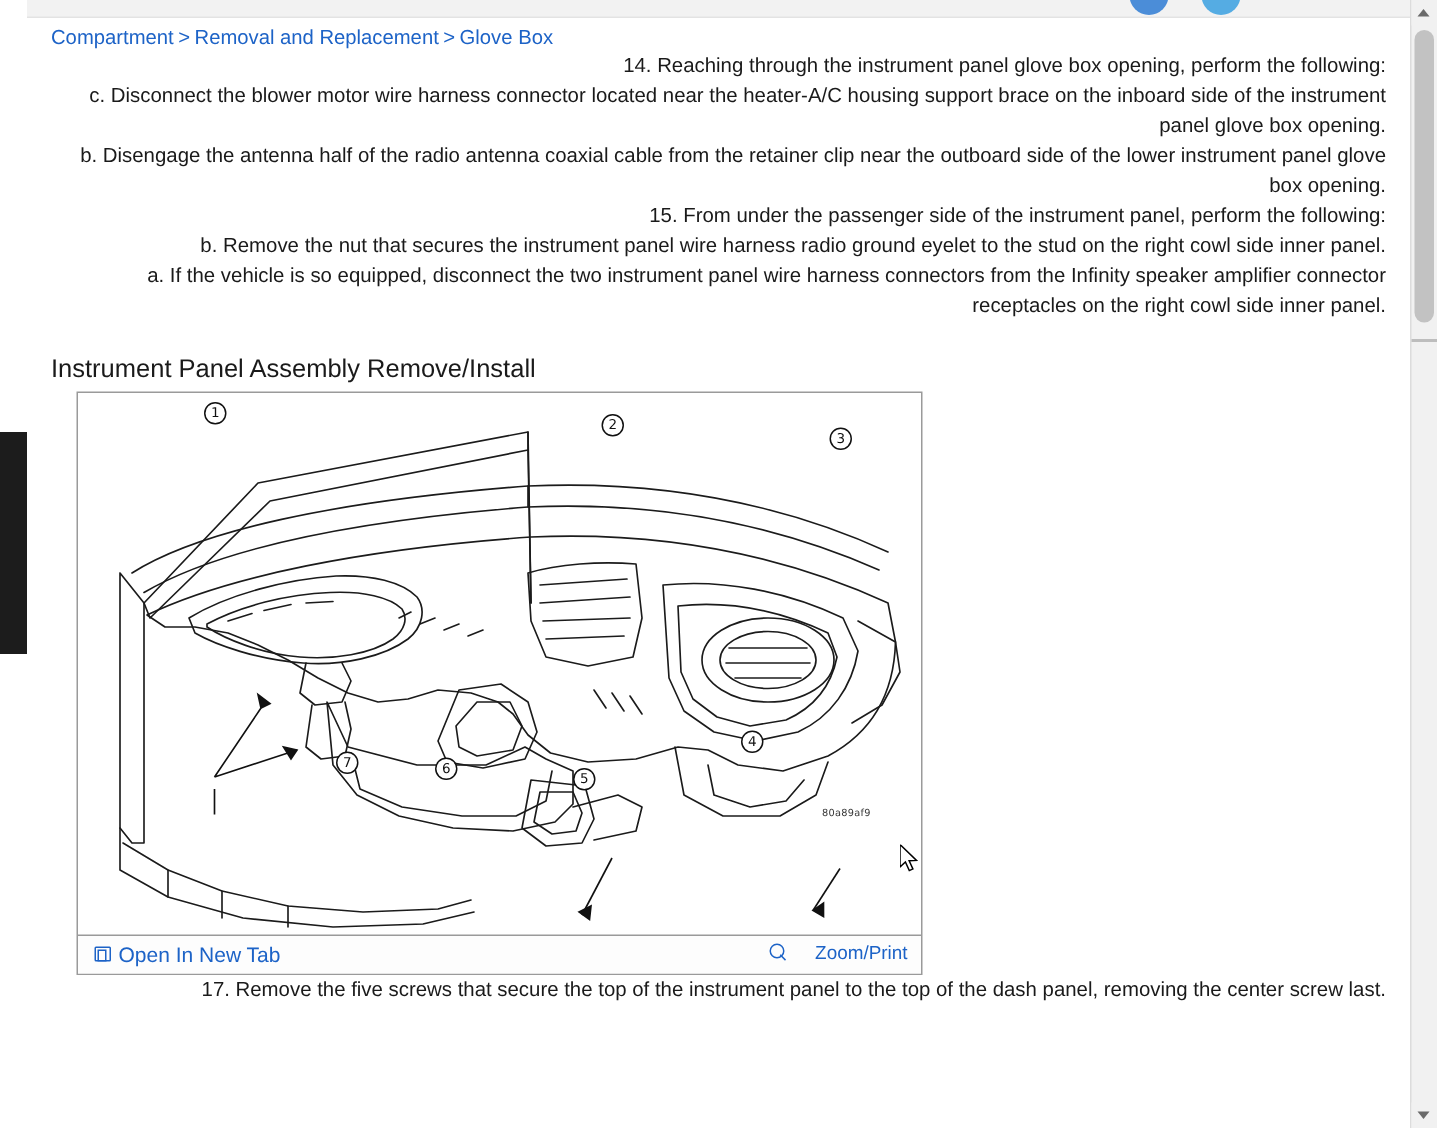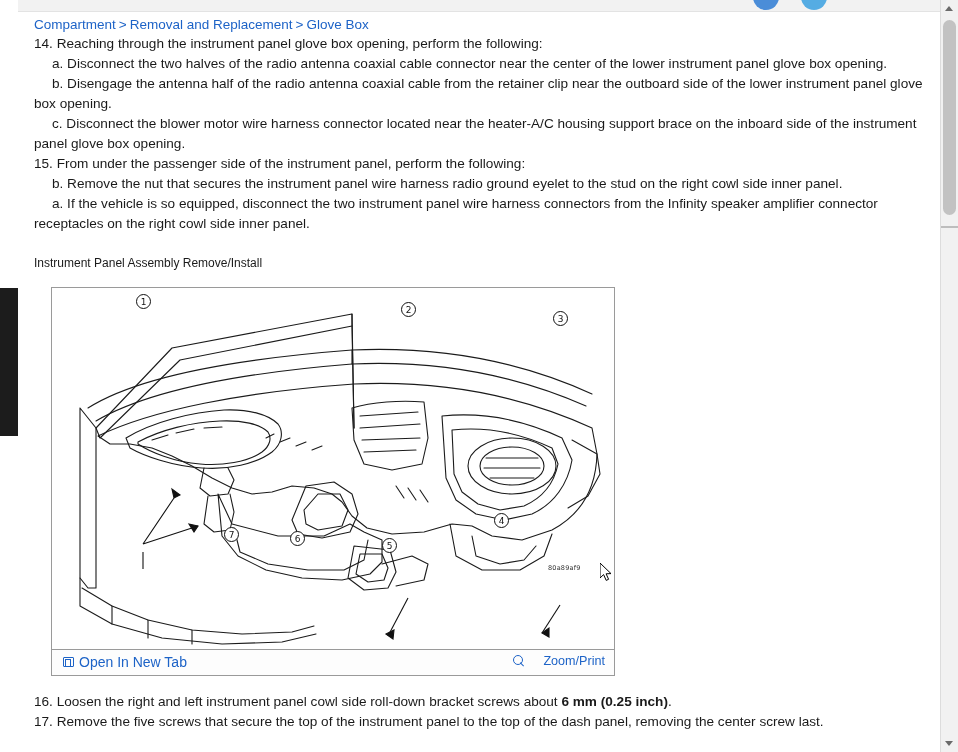--- a/index.html
+++ b/index.html
@@ -74,28 +74,29 @@
   .breadcrumb .sep { color: #1d63c7; padding: 0 3px; }
 
   
   .para {
     font-size: 13.6px;
     color: #1a1a1a;
     line-height: 20px;
     margin: 0;
     padding: 0;
     max-width: 890px;
+    text-align: right;
   }
   .para.indent { text-indent: 18px; }
 
   .fig-caption {
-    font-size: 12px;
+    font-size: 17px;
     color: #1a1a1a;
     margin-top: 22px;
-    margin-bottom: 17px;
+    margin-bottom: 5px;
   }
 
   
   .figure {
     position: relative;
     width: 564px;
     border: 1px solid #9a9a9a;
     background: #ffffff;
     margin-left: 17px;
   }
@@ -217,23 +218,22 @@
     <div class="top-icon b"></div>
   </div>
 
   <div class="content">
 
     <div class="breadcrumb">
       <a>Compartment</a><span class="sep">&gt;</span><a>Removal and Replacement</a><span class="sep">&gt;</span><a>Glove Box</a>
     </div>
 
     <p class="para">14. Reaching through the instrument panel glove box opening, perform the following:</p>
-    <p class="para indent">a. Disconnect the two halves of the radio antenna coaxial cable connector near the center of the lower instrument panel glove box opening.</p>
+    <p class="para indent">c. Disconnect the blower motor wire harness connector located near the heater-A/C housing support brace on the inboard side of the instrument panel glove box opening.</p>
     <p class="para indent">b. Disengage the antenna half of the radio antenna coaxial cable from the retainer clip near the outboard side of the lower instrument panel glove box opening.</p>
-    <p class="para indent">c. Disconnect the blower motor wire harness connector located near the heater-A/C housing support brace on the inboard side of the instrument panel glove box opening.</p>
     <p class="para">15. From under the passenger side of the instrument panel, perform the following:</p>
     <p class="para indent">b. Remove the nut that secures the instrument panel wire harness radio ground eyelet to the stud on the right cowl side inner panel.</p>
     <p class="para indent">a. If the vehicle is so equipped, disconnect the two instrument panel wire harness connectors from the Infinity speaker amplifier connector receptacles on the right cowl side inner panel.</p>
 
     <div class="fig-caption">Instrument Panel Assembly Remove/Install</div>
 
     <div class="figure">
       <div class="figure-img">
         <svg width="562" height="361" viewBox="0 0 562 361" xmlns="http://www.w3.org/2000/svg">
           <g fill="none" stroke="#1b1b1b" stroke-width="1.1" stroke-linejoin="round" stroke-linecap="round">
@@ -348,21 +348,20 @@
           <span class="ic"></span>
           <span>Open In New Tab</span>
         </div>
         <div class="zoom-print">
           <span class="mag"></span>
           <span>Zoom/Print</span>
         </div>
       </div>
     </div>
 
-    <p class="para after-fig"><span>16. Loosen the right and left instrument panel cowl side roll-down bracket screws about </span><b>6 mm (0.25 inch)</b><span>.</span></p>
     <p class="para"><span>17. Remove the five screws that secure the top of the instrument panel to the top of the dash panel, removing the center screw last.</span></p>
   </div>
 
   <div class="scrollbar">
     <div class="scroll-up">
       <div class="arrow"></div>
     </div>
     <div class="scroll-thumb"></div>
     <div class="scroll-track-marker"></div>
     <div class="scroll-down">

